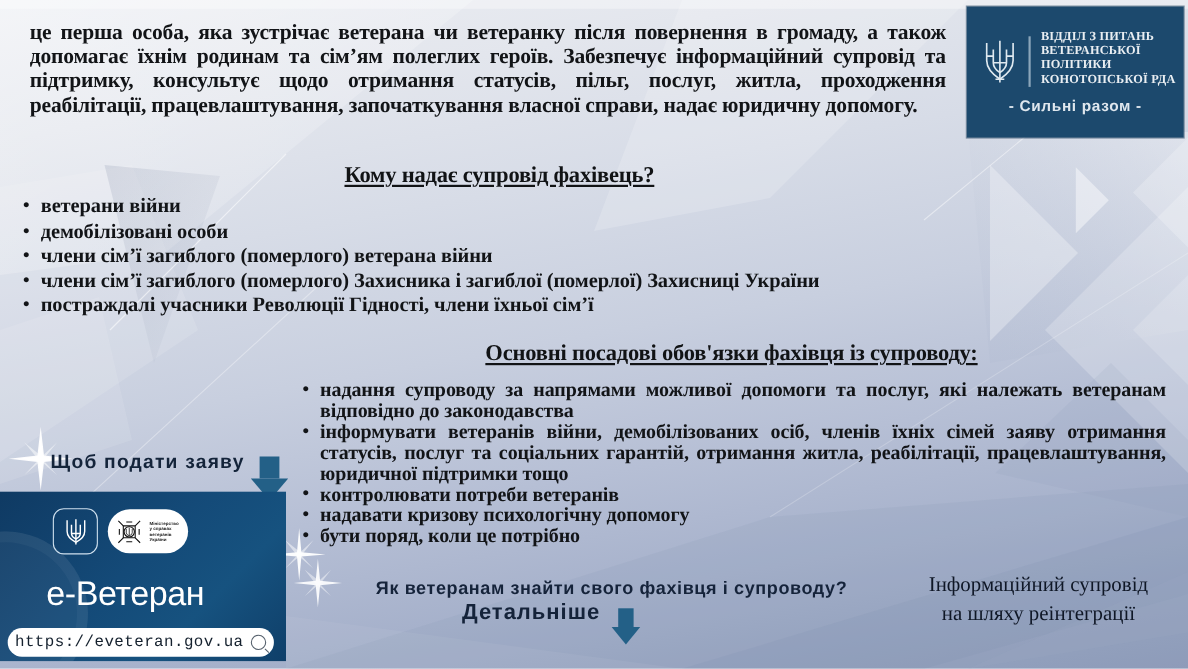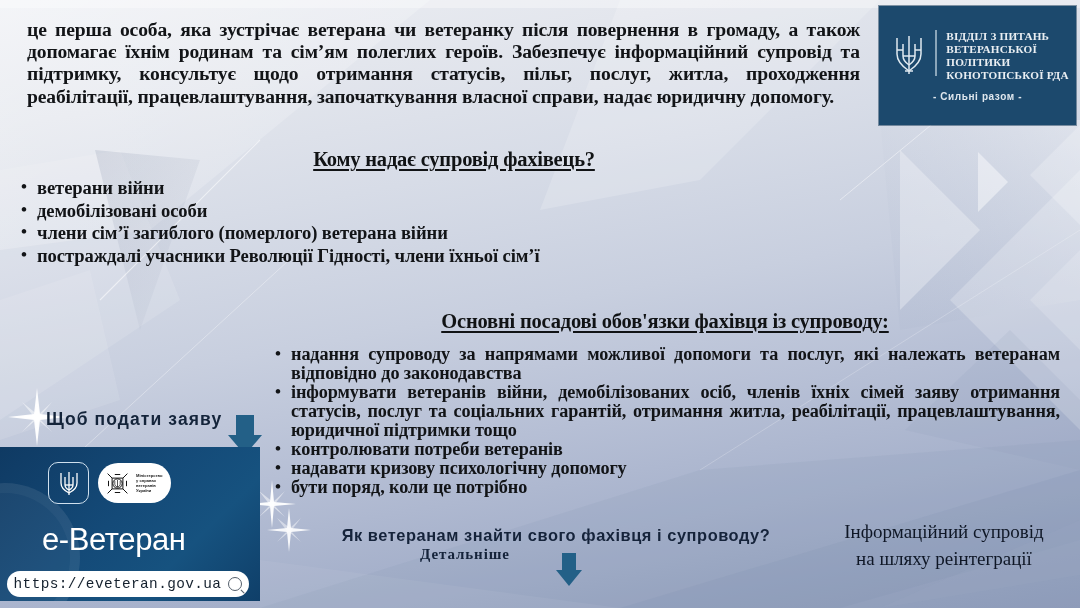--- a/index.html
+++ b/index.html
@@ -40,21 +40,21 @@
     height: 119px;
     background: #1c496d;
     display: flex;
     align-items: center;
     flex-direction: column;
     justify-content: center;
     box-shadow: 0 0 0 1px rgba(20,55,85,.5);
   }
   #org-logo .logo-row {
     display: flex;
-    align-items: flex-start;
+    align-items: flex-end;
     gap: 9px;
     padding-left: 6px;
   }
   #org-logo .trident-box {
     width: 34px;
     height: 48px;
     flex: 0 0 34px;
   }
   #org-logo .divider-bar {
     width: 2px;
@@ -68,21 +68,21 @@
     font-weight: 700;
     font-size: 11.2px;
     line-height: 13px;
     letter-spacing: .2px;
     text-align: left;
   }
   #org-logo .org-slogan {
     margin-top: 9px;
     color: #dfe7ee;
     font-family: "Liberation Sans", "DejaVu Sans", sans-serif;
-    font-size: 10px;
+    font-size: 14px;
     font-weight: 700;
     letter-spacing: .6px;
   }
 
   
   #headline-block {
     position: absolute;
     left: 16px;
     top: 8px;
     width: 855px;
@@ -307,22 +307,22 @@
     font-weight: 700;
     color: #15233a;
     letter-spacing: .55px;
     line-height: 22px;
     text-align: center;
   }
   #find-more {
     position: absolute;
     left: 420px;
     top: 546px;
-    font-family: Liberation Serif, serif;
-    font-size: 15px;
+    font-family: Liberation Sans, sans-serif;
+    font-size: 20px;
     font-weight: 700;
     color: #15233a;
     letter-spacing: .9px;
   }
   #find-arrow { left: 556px; top: 553px; }
   #find-arrow .shaft { width: 14px; height: 17px; }
   #find-arrow .head {
     border-left: 13px solid transparent;
     border-right: 13px solid transparent;
     border-top: 16px solid #236087;
@@ -422,20 +422,21 @@
   <div id="headline-block">
     <p id="intro-paragraph">це перша особа, яка зустрічає ветерана чи ветеранку після повернення в громаду, а також допомагає їхнім родинам та сім’ям полеглих героїв. Забезпечує інформаційний супровід та підтримку, консультує щодо отримання статусів, пільг, послуг, житла, проходження реабілітації, працевлаштування, започаткування власної справи, надає юридичну допомогу.</p>
   </div>
 
   <div id="who-section">
     <h2 class="section-heading">Кому надає супровід фахівець?</h2>
     <ul class="bullet-list" id="who-list">
       <li>ветерани війни</li>
       <li>демобілізовані особи</li>
       <li>члени сім’ї загиблого (померлого) ветерана війни</li>
+      <li>члени сім’ї загиблого (померлого) Захисника і загиблої (померлої) Захисниці України</li>
       <li>постраждалі учасники Революції Гідності, члени їхньої сім’ї</li>
     </ul>
   </div>
 
   <div id="duties-section">
     <h2 class="section-heading">Основні посадові обов'язки фахівця із супроводу:</h2>
     <ul class="bullet-list" id="duties-list">
       <li>надання супроводу за напрямами можливої допомоги та послуг, які належать ветеранам відповідно до законодавства</li>
       <li>інформувати ветеранів війни, демобілізованих осіб, членів їхніх сімей заяву отримання статусів, послуг та соціальних гарантій, отримання житла, реабілітації, працевлаштування, юридичної підтримки тощо</li>
       <li>контролювати потреби ветеранів</li>

